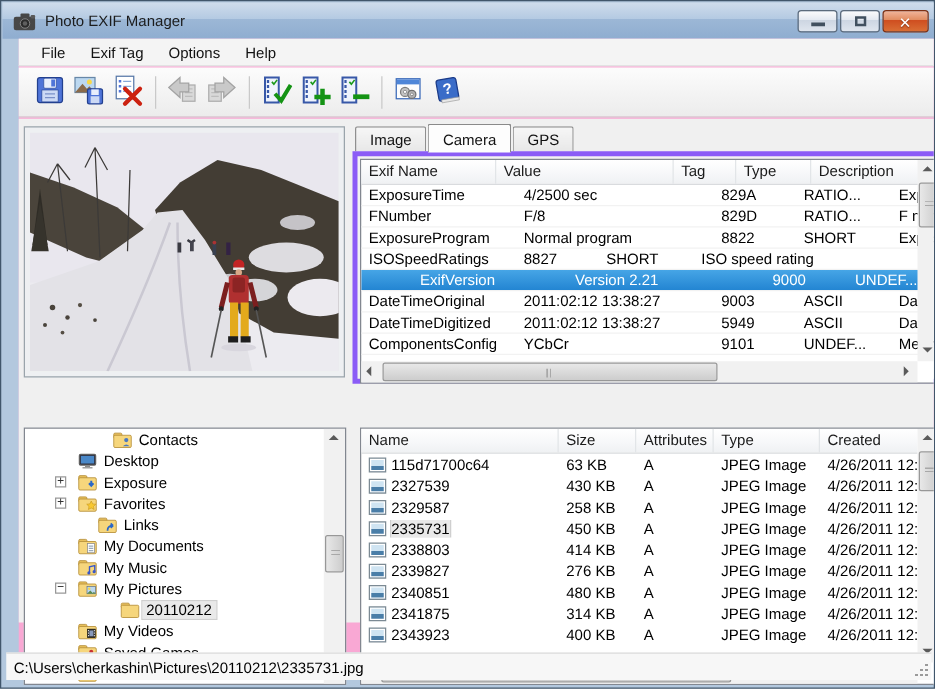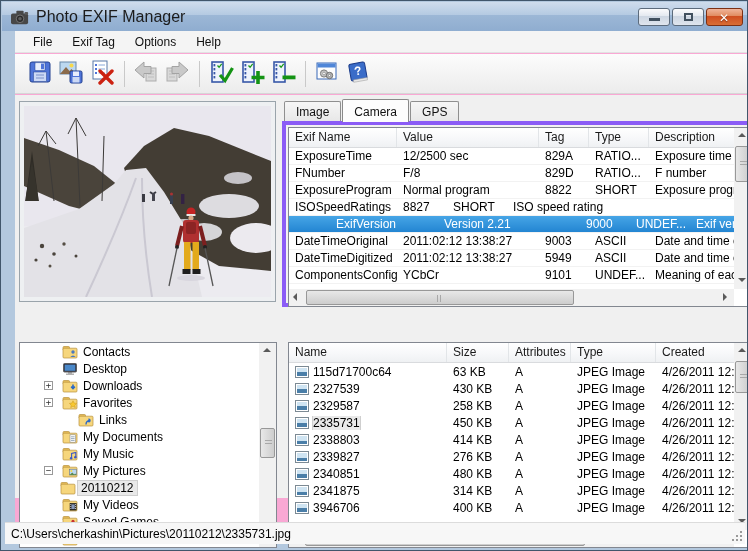--- a/index.html
+++ b/index.html
@@ -2,21 +2,21 @@
 <html><head>
 <meta charset="utf-8">
 <style>
   html,body{margin:0;padding:0;background:#888;}
   *{box-sizing:border-box;font-family:"Liberation Sans","DejaVu Sans",sans-serif;}
   .window{position:relative;width:748px;height:551px;background:#b3c8de;border:1px solid #41566b;overflow:hidden;}
   
   .titlebar{position:absolute;left:1px;top:1px;width:746px;height:29px;
     background:linear-gradient(#cfdcec,#b4cae2 45%,#9cb7d6 46%,#8fadd0);display:flex;align-items:center;padding-left:8px;}
   .app-icon{width:20px;height:18px;display:inline-flex;margin-right:6px;}
-  .title-text{font-size:16px;color:#1c1c1c;}
+  .title-text{font-size:12px;color:#1c1c1c;}
   .caption-buttons{position:absolute;right:5px;top:6px;display:flex;}
   .caption-btn{width:32px;height:18px;border:1px solid #5c6b7c;border-radius:3px;margin-left:2px;
     background:linear-gradient(#fbfbfc,#e3e8f0 45%,#cdd6e2 46%,#dfe5ee);position:relative;}
   .caption-btn.close{width:37px;background:linear-gradient(#f0b49a,#e08a5e 45%,#cf4e20 46%,#d96e35);border-color:#7c3014;}
   .glyph-min{position:absolute;left:10px;bottom:4px;width:11px;height:3px;background:#41505f;}
   .glyph-max{position:absolute;left:11px;top:4px;width:9px;height:8px;border:2px solid #41505f;background:transparent;}
   .glyph-x{position:absolute;left:12px;top:2px;color:#fff;font-size:12px;font-weight:bold;text-shadow:0 1px 1px #7c3014;}
   
   .client{position:absolute;left:14px;top:30px;width:740px;height:491px;background:#f9a8d4;}
   .menubar{position:absolute;left:0;top:0;width:740px;height:22px;background:#f4f4f4;border-bottom:1px solid #e2e2e2;display:flex;align-items:center;padding-left:8px;}
@@ -31,21 +31,21 @@
   
   .tabstrip{position:absolute;left:269px;top:5px;height:22px;display:flex;align-items:flex-end;}
   .tab{font-size:12px;padding:3px 11px 3px;background:linear-gradient(#f6f6f6,#e7e7e7);border:1px solid #8f8f8f;border-bottom:none;border-radius:2px 2px 0 0;margin-right:1px;position:relative;color:#111;}
   .tab.active{background:#fdfdfd;padding-top:5px;top:0;z-index:5;border-color:#8a8a8a;}
   .tabpanel{position:absolute;left:267px;top:26px;width:470px;height:186px;border:4px solid #8b5cf6;background:#f2f2f2;z-index:1;}
   
   .listview{position:absolute;border:1px solid #828790;background:#fff;overflow:hidden;}
   .lv-header{display:flex;height:20px;background:linear-gradient(#ffffff,#f6f7f9 60%,#eff1f3);border-bottom:1px solid #d9dbde;}
   .lv-hcell{font-size:12px;color:#1a1a1a;padding:2px 0 0 6px;border-right:1px solid #e2e5e8;white-space:nowrap;overflow:hidden;flex:none;}
   .lv-row{display:flex;height:17px;align-items:center;}
-  .lv-row.exif{border-bottom:1px solid #f2f2f2;}
+  .lv-row.exif{border-bottom:1px solid #f2f2f2;gap:16px;}
   .lv-cell{font-size:12px;color:#000;padding:0 0 0 6px;white-space:nowrap;overflow:hidden;flex:none;}
   .lv-row.selected-full{background:linear-gradient(#46a5e6,#2385d2);padding-left:41px;}
   .lv-row.selected-full .lv-cell{color:#fff;}
   .sel-inline{background:#e9e9e9;outline:1px solid #cfcfcf;}
   .fileicon{width:14px;height:12px;display:inline-block;margin:0 4px 0 0;vertical-align:-2px;
     background:linear-gradient(#cfe4f2 55%,#4a7ea8 55%);border:1px solid #7c8a94;box-shadow:inset 0 0 0 1px #fff;}
   
   .vscroll{position:absolute;width:17px;background:#f1f1f1;}
   .hscroll{position:absolute;height:17px;background:#f1f1f1;}
   .sb-btn{position:absolute;width:17px;height:17px;}
@@ -289,21 +289,21 @@
         <div class="listview" id="exifList" style="left:2px;top:2px;width:464px;height:180px;">
             <div class="lv-header" style="width:447px;">
               <span class="lv-hcell" style="width:108px">Exif Name</span>
               <span class="lv-hcell" style="width:142px">Value</span>
               <span class="lv-hcell" style="width:50px">Tag</span>
               <span class="lv-hcell" style="width:60px">Type</span>
               <span class="lv-hcell" style="width:120px">Description</span>
             </div>
             <div class="lv-row exif" style="width:447px;">
               <span class="lv-cell" style="width:108px">ExposureTime</span>
-              <span class="lv-cell" style="width:142px">12/2500 sec</span>
+              <span class="lv-cell" style="width:142px">4/2500 sec</span>
               <span class="lv-cell" style="width:50px">829A</span>
               <span class="lv-cell" style="width:60px">RATIO...</span>
               <span class="lv-cell" style="width:120px">Exposure time</span>
             </div>
             <div class="lv-row exif" style="width:447px;">
               <span class="lv-cell" style="width:108px">FNumber</span>
               <span class="lv-cell" style="width:142px">F/8</span>
               <span class="lv-cell" style="width:50px">829D</span>
               <span class="lv-cell" style="width:60px">RATIO...</span>
               <span class="lv-cell" style="width:120px">F number</span>
@@ -368,21 +368,21 @@
                 <span class="arrow a-rt"></span>
               </div>
       <div class="sb-thumb-h" style="left:17px;width:268px;">
                 <span class="gripline-h"></span>
               </div>
     </div>
           </div>
       </div>
 
       <div class="listview" id="treePanel" style="left:4px;top:247px;width:258px;height:206px;">
-          <div class="tree-item" style="padding-left:24px;">
+          <div class="tree-item" style="padding-left:24px;margin-left:28px;">
       <span style="width:18px;flex:none;"></span>
             <span class="tree-ico"><svg viewBox="0 0 16 15" width="16" height="15">
                 <rect x="1" y="2.5" width="6.5" height="4" rx="1" fill="#e8c05a" stroke="#b8913c" stroke-width=".7"></rect>
                 <rect x="1" y="4.2" width="14" height="9.8" rx="1" fill="#f6d67c" stroke="#b8913c" stroke-width=".7"></rect>
                 <circle cx="11" cy="8" r="1.7" fill="#4a78c0"></circle>
                 <path d="M8.3 13 Q11 10 13.7 13 Z" fill="#4a78c0"></path>
               </svg></span>
       <span class="tree-label">Contacts</span>
     </div>
           <div class="tree-item" style="padding-left:24px;">
@@ -396,21 +396,21 @@
       <span class="tree-label">Desktop</span>
     </div>
           <div class="tree-item" style="padding-left:24px;">
       <span class="expander">+</span>
             <span style="width:9px;flex:none;"></span>
             <span class="tree-ico"><svg viewBox="0 0 16 15" width="16" height="15">
                 <rect x="1" y="2.5" width="6.5" height="4" rx="1" fill="#e8c05a" stroke="#b8913c" stroke-width=".7"></rect>
                 <rect x="1" y="4.2" width="14" height="9.8" rx="1" fill="#f6d67c" stroke="#b8913c" stroke-width=".7"></rect>
                 <path d="M11 6.5 v3.6 M9.2 8.6 L11 10.6 L12.8 8.6" stroke="#2a68c8" stroke-width="1.6" fill="none"></path>
               </svg></span>
-      <span class="tree-label">Downloads</span>
+      <span class="tree-label">Exposure</span>
     </div>
           <div class="tree-item" style="padding-left:24px;">
       <span class="expander">+</span>
             <span style="width:9px;flex:none;"></span>
             <span class="tree-ico"><svg viewBox="0 0 16 15" width="16" height="15">
                 <rect x="1" y="2.5" width="6.5" height="4" rx="1" fill="#e8c05a" stroke="#b8913c" stroke-width=".7"></rect>
                 <rect x="1" y="4.2" width="14" height="9.8" rx="1" fill="#f6d67c" stroke="#b8913c" stroke-width=".7"></rect>
                 <path d="M11 5.8 l1.15 2.3 2.45.3 -1.8 1.75 .5 2.45 -2.3-1.25 -2.3 1.25 .5-2.45 -1.8-1.75 2.45-.3 Z" fill="#f8c830" stroke="#c89820" stroke-width=".5"></path>
               </svg></span>
       <span class="tree-label">Favorites</span>
@@ -452,21 +452,21 @@
             <span style="width:9px;flex:none;"></span>
             <span class="tree-ico"><svg viewBox="0 0 16 15" width="16" height="15">
                 <rect x="1" y="2.5" width="6.5" height="4" rx="1" fill="#e8c05a" stroke="#b8913c" stroke-width=".7"></rect>
                 <rect x="1" y="4.2" width="14" height="9.8" rx="1" fill="#f6d67c" stroke="#b8913c" stroke-width=".7"></rect>
                 <rect x="7.6" y="6.2" width="6.8" height="5.8" fill="#bcd8f0" stroke="#667788" stroke-width=".6"></rect>
                 <circle cx="9.4" cy="8" r="1" fill="#f8d848"></circle>
                 <polygon points="7.6,12 10.2,9.4 12.2,11.4 13.2,10.4 14.4,12" fill="#5a8a50"></polygon>
               </svg></span>
       <span class="tree-label">My Pictures</span>
     </div>
-          <div class="tree-item" style="padding-left:22px;">
+          <div class="tree-item" style="padding-left:58px;">
       <span style="width:18px;flex:none;"></span>
             <span class="tree-ico"><svg viewBox="0 0 16 15" width="16" height="15">
                 <rect x="1" y="2.5" width="6.5" height="4" rx="1" fill="#e8c05a" stroke="#b8913c" stroke-width=".7"></rect>
                 <rect x="1" y="4.2" width="14" height="9.8" rx="1" fill="#f6d67c" stroke="#b8913c" stroke-width=".7"></rect>
               </svg></span>
       <span class="tree-label sel-inline">20110212</span>
     </div>
           <div class="tree-item" style="padding-left:24px;">
       <span style="width:18px;flex:none;"></span>
             <span class="tree-ico"><svg viewBox="0 0 16 15" width="16" height="15">
@@ -576,21 +576,21 @@
             <span class="lv-cell" style="width:95px">4/26/2011 12:</span>
           </div>
           <div class="lv-row" style="width:445px;">
             <span class="lv-cell" style="width:158px"><span class="fileicon"></span><span class="">2341875</span></span>
             <span class="lv-cell" style="width:62px">314 KB</span>
             <span class="lv-cell" style="width:62px">A</span>
             <span class="lv-cell" style="width:85px">JPEG Image</span>
             <span class="lv-cell" style="width:95px">4/26/2011 12:</span>
           </div>
           <div class="lv-row" style="width:445px;">
-            <span class="lv-cell" style="width:158px"><span class="fileicon"></span><span class="">3946706</span></span>
+            <span class="lv-cell" style="width:158px"><span class="fileicon"></span><span class="">2343923</span></span>
             <span class="lv-cell" style="width:62px">400 KB</span>
             <span class="lv-cell" style="width:62px">A</span>
             <span class="lv-cell" style="width:85px">JPEG Image</span>
             <span class="lv-cell" style="width:95px">4/26/2011 12:</span>
           </div>
           <div class="vscroll" style="left:445px;top:0px;height:187px;">
       <div class="sb-btn" style="top:0;">
               <span class="arrow a-up"></span>
             </div>
       <div class="sb-btn" style="top:170px;">

